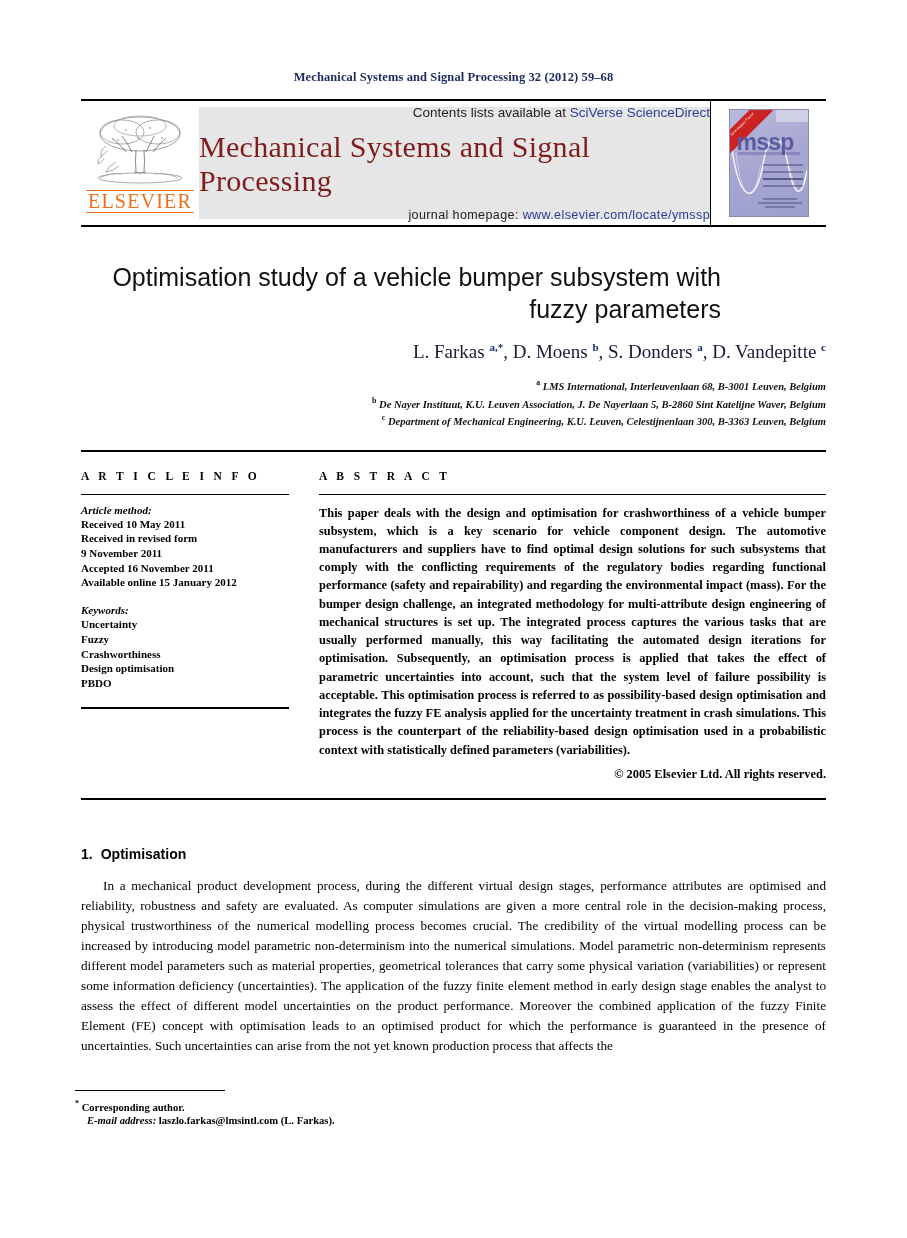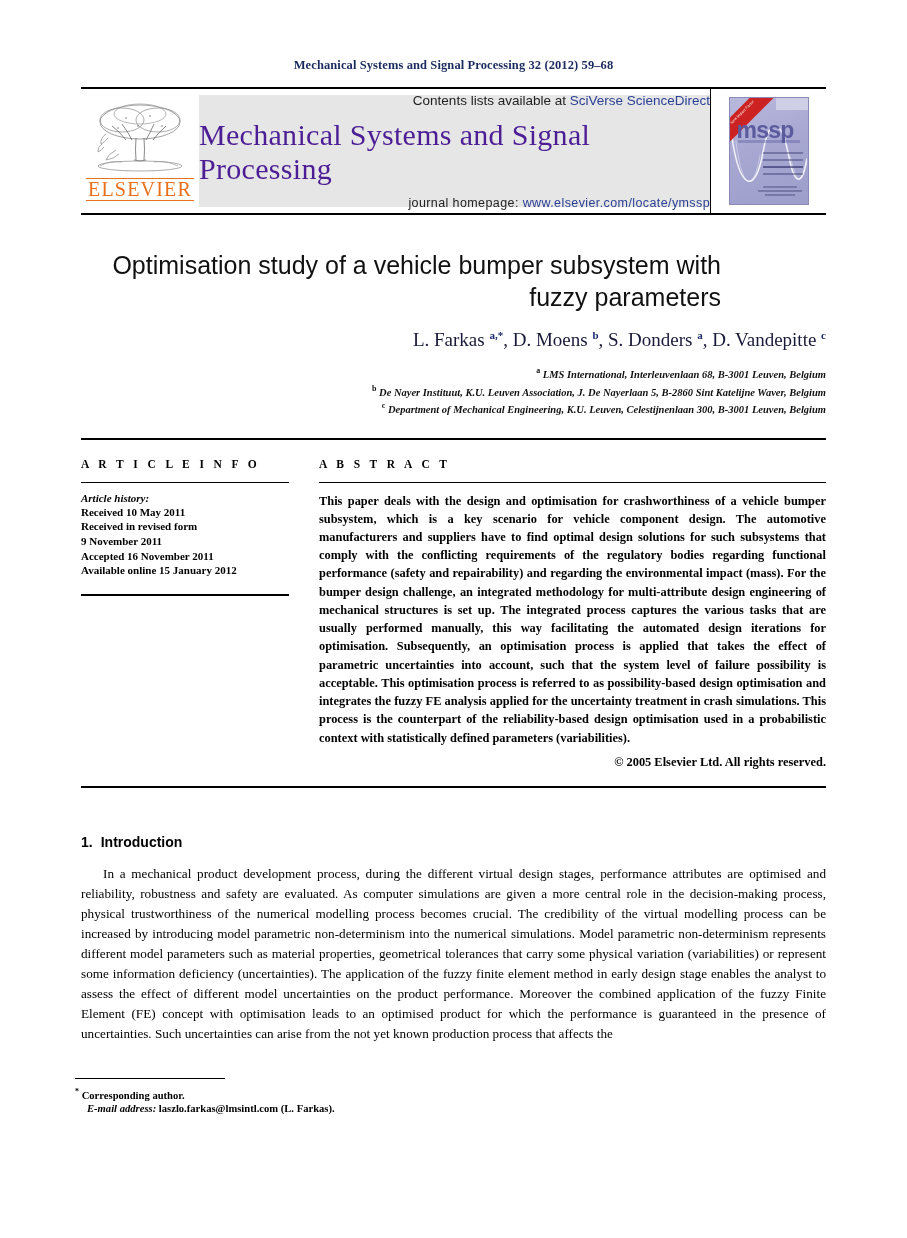--- a/index.html
+++ b/index.html
@@ -7,21 +7,21 @@
     margin: 0; padding: 0;
     background: #ffffff;
   }
   body {
     width: 907px; height: 1238px;
     font-family: "Liberation Serif", serif;
     color: #000;
     position: relative;
     overflow: hidden;
   }
-  .page { position: relative; width: 907px; height: 1202px; padding: 6px; }
+  .page { position: relative; width: 907px; height: 1202px; padding: 6px; margin-top: 12px; }
 
   
   .running-head {
     text-align: center;
     font-family: "Liberation Serif", serif;
     font-weight: bold;
     font-size: 12.5px;
     color: #1a2a5e;
     padding-top: 52px;
     letter-spacing: .1px;
@@ -72,21 +72,21 @@
   .contents-line {
     font-family: "Liberation Sans", sans-serif;
     font-size: 13.5px;
     color: #222;
     margin-bottom: 4px;
   }
   .contents-line .sd { color: #2b3f94; }
   .journal-name {
     font-family: "Liberation Serif", serif;
     font-size: 30px;
-    color: #4c1d95;
+    color: #7f1d1d;
     letter-spacing: .3px;
     margin: 6px 0 10px;
   }
   .homepage-line {
     font-family: "Liberation Sans", sans-serif;
     font-size: 12.5px;
     color: #222;
     letter-spacing: .4px;
   }
   .homepage-line .url { color: #2b3f94; }
@@ -328,54 +328,62 @@
       <div>
         <sup>a</sup>
         <span>LMS International, Interleuvenlaan 68, B-3001 Leuven, Belgium</span>
       </div>
       <div>
         <sup>b</sup>
         <span>De Nayer Instituut, K.U. Leuven Association, J. De Nayerlaan 5, B-2860 Sint Katelijne Waver, Belgium</span>
       </div>
       <div>
         <sup>c</sup>
-        <span>Department of Mechanical Engineering, K.U. Leuven, Celestijnenlaan 300, B-3001 Leuven, Belgium</span>
+        <span>Department of Mechanical Engineering, K.U. Leuven, Celestijnenlaan 300, B-3363 Leuven, Belgium</span>
       </div>
     </div>
   </div>
 
   <div class="info-rule-top"></div>
 
   <div class="info-grid">
     <div class="col-info">
       <div class="sec-head">A R T I C L E  I N F O</div>
       <div class="thin-rule"></div>
-      <div class="hist-label">Article history:</div>
+      <div class="hist-label">Article method:</div>
       <div class="hist-line">Received 10 May 2011</div>
       <div class="hist-line">Received in revised form</div>
       <div class="hist-line">9 November 2011</div>
       <div class="hist-line">Accepted 16 November 2011</div>
       <div class="hist-line">Available online 15 January 2012</div>
 
+      <div class="kw-block">
+        <div class="kw-label">Keywords:</div>
+        <div class="kw-item">Uncertainty</div>
+        <div class="kw-item">Fuzzy</div>
+        <div class="kw-item">Crashworthiness</div>
+        <div class="kw-item">Design optimisation</div>
+        <div class="kw-item">PBDO</div>
+      </div>
       <div class="col-rule-short"></div>
     </div>
 
     <div class="col-abs">
       <div class="sec-head">A B S T R A C T</div>
       <div class="thin-rule"></div>
       <div class="abstract-text">This paper deals with the design and optimisation for crashworthiness of a vehicle bumper subsystem, which is a key scenario for vehicle component design. The automotive manufacturers and suppliers have to find optimal design solutions for such subsystems that comply with the conflicting requirements of the regulatory bodies regarding functional performance (safety and repairability) and regarding the environmental impact (mass). For the bumper design challenge, an integrated methodology for multi-attribute design engineering of mechanical structures is set up. The integrated process captures the various tasks that are usually performed manually, this way facilitating the automated design iterations for optimisation. Subsequently, an optimisation process is applied that takes the effect of parametric uncertainties into account, such that the system level of failure possibility is acceptable. This optimisation process is referred to as possibility-based design optimisation and integrates the fuzzy FE analysis applied for the uncertainty treatment in crash simulations. This process is the counterpart of the reliability-based design optimisation used in a probabilistic context with statistically defined parameters (variabilities).</div>
       <div class="copyright">© 2005 Elsevier Ltd. All rights reserved.</div>
     </div>
   </div>
 
   <div class="info-rule-bottom"></div>
 
   <div class="body-sec">
     <div class="sec-title">
-      <span class="num">1.</span><span>Introduction</span>
+      <span class="num">1.</span><span>Optimisation</span>
     </div>
     <div class="body-par">In a mechanical product development process, during the different virtual design stages, performance attributes are optimised and reliability, robustness and safety are evaluated. As computer simulations are given a more central role in the decision-making process, physical trustworthiness of the numerical modelling process becomes crucial. The credibility of the virtual modelling process can be increased by introducing model parametric non-determinism into the numerical simulations. Model parametric non-determinism represents different model parameters such as material properties, geometrical tolerances that carry some physical variation (variabilities) or represent some information deficiency (uncertainties). The application of the fuzzy finite element method in early design stage enables the analyst to assess the effect of different model uncertainties on the product performance. Moreover the combined application of the fuzzy Finite Element (FE) concept with optimisation leads to an optimised product for which the performance is guaranteed in the presence of uncertainties. Such uncertainties can arise from the not yet known production process that affects the</div>
   </div>
 
   <div class="foot-rule"></div>
   <div class="footnotes">
     <div class="fn-line">
       <sup>*</sup>
       <span>Corresponding author.</span>
     </div>

